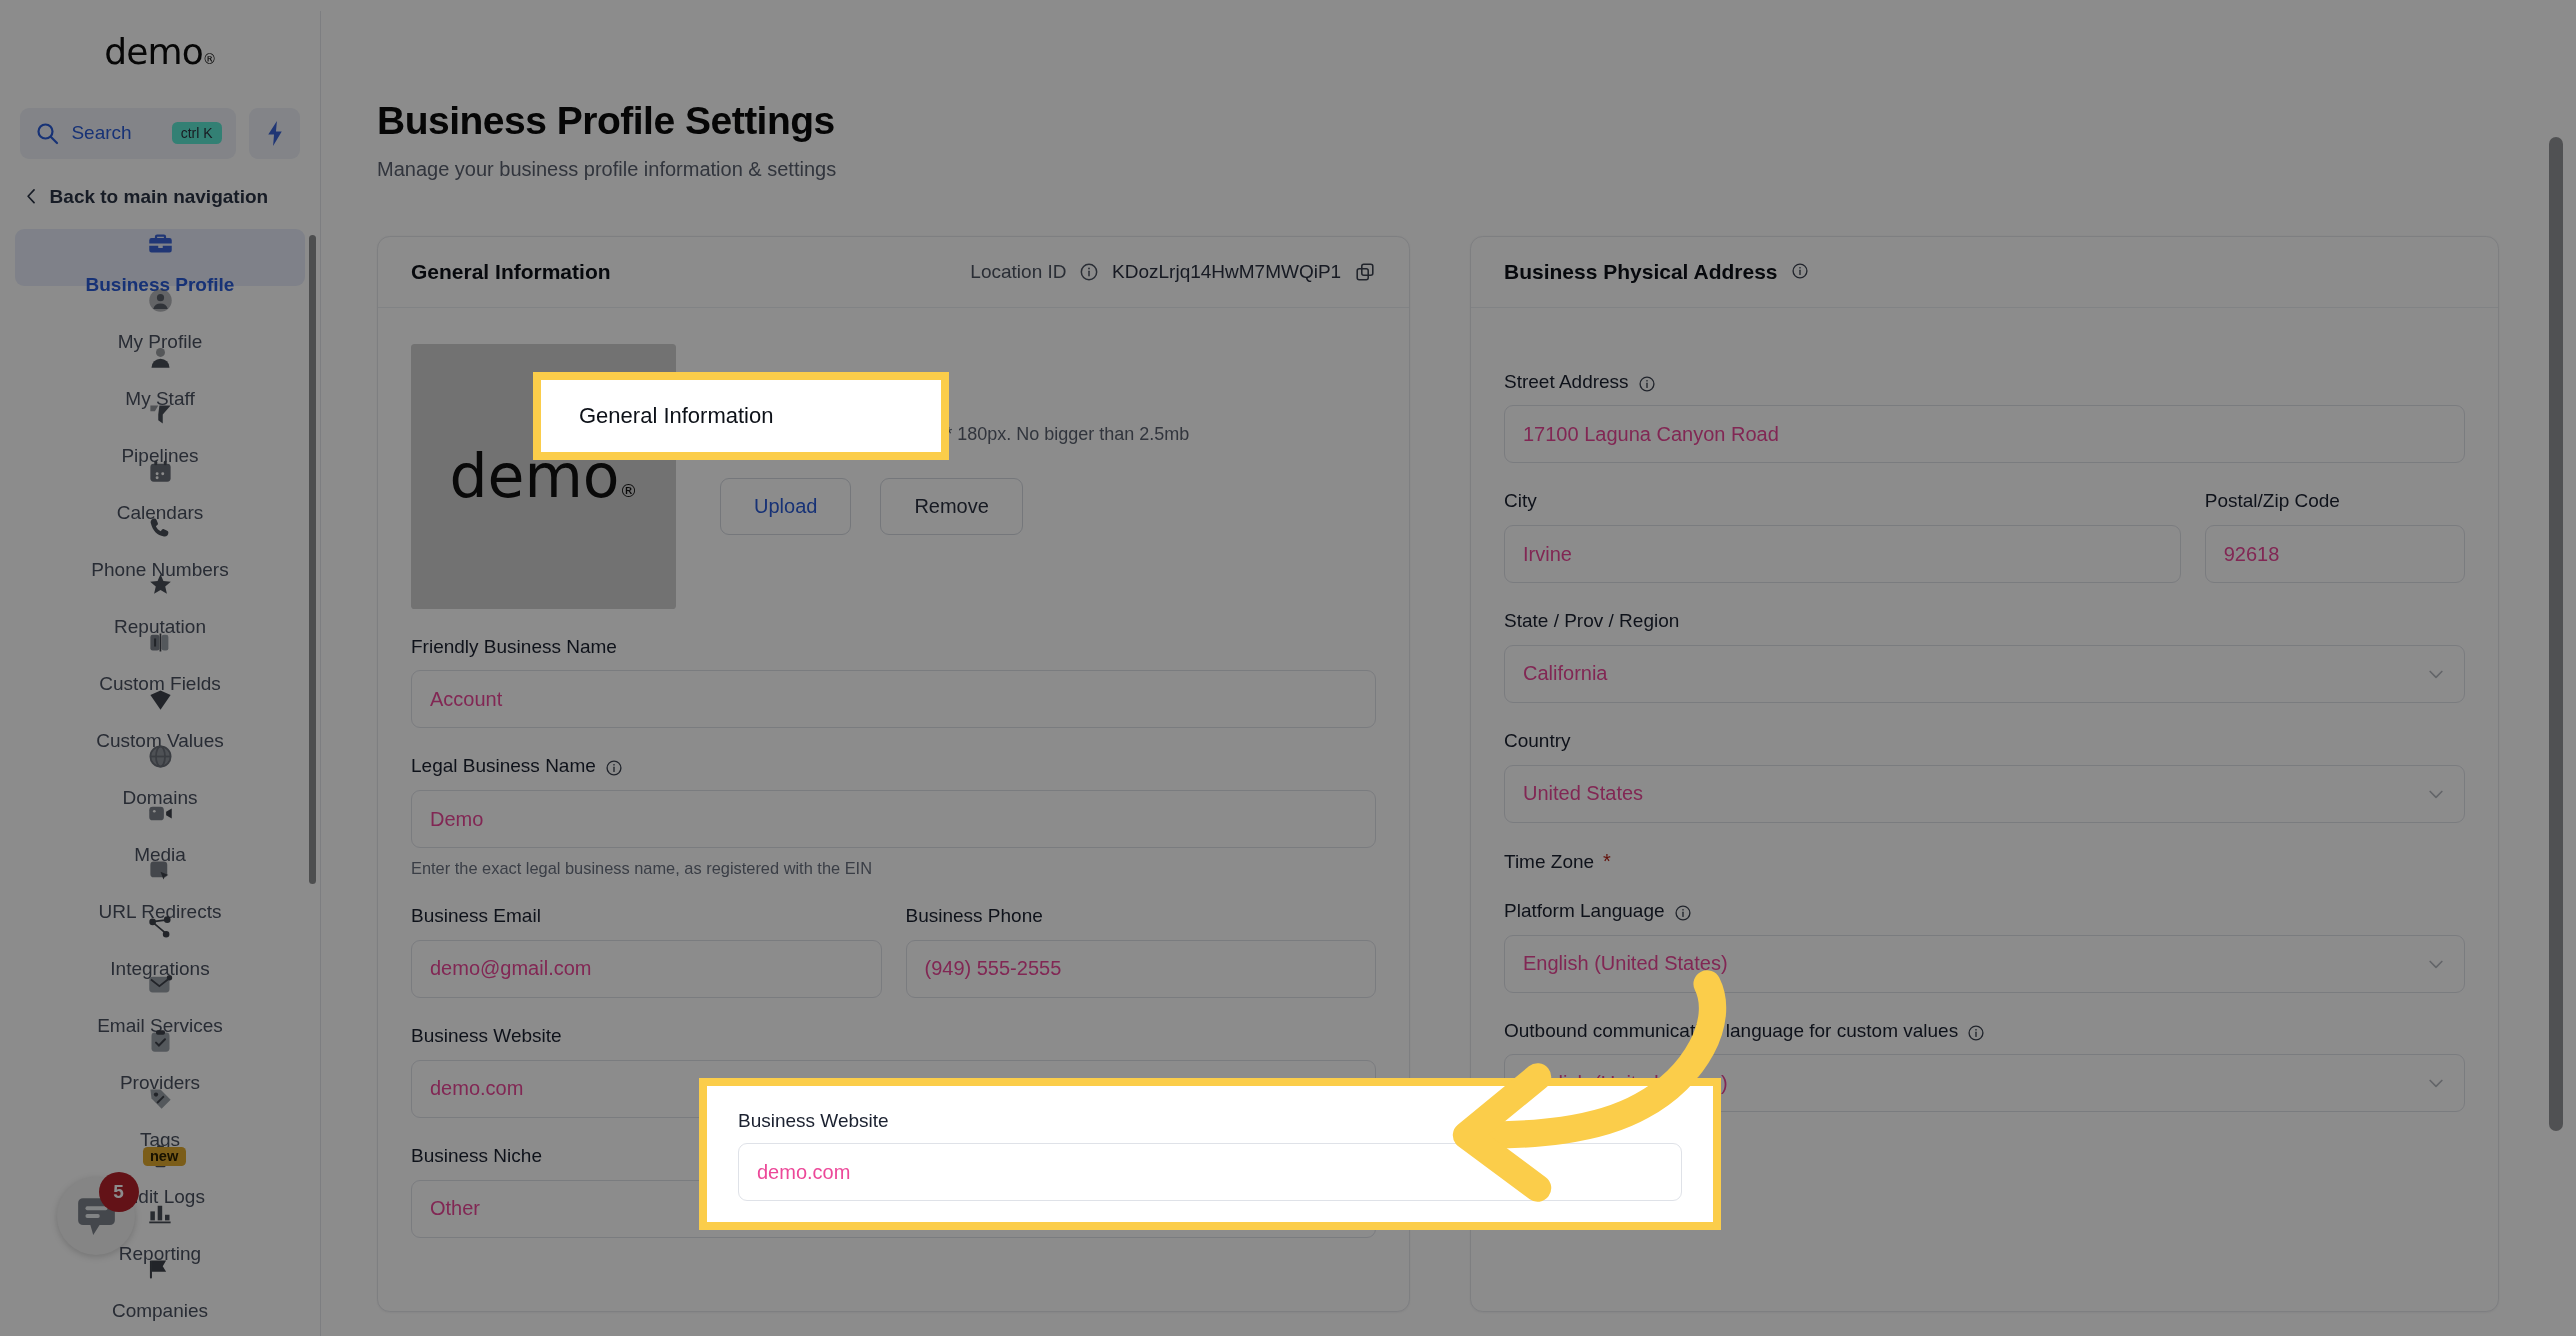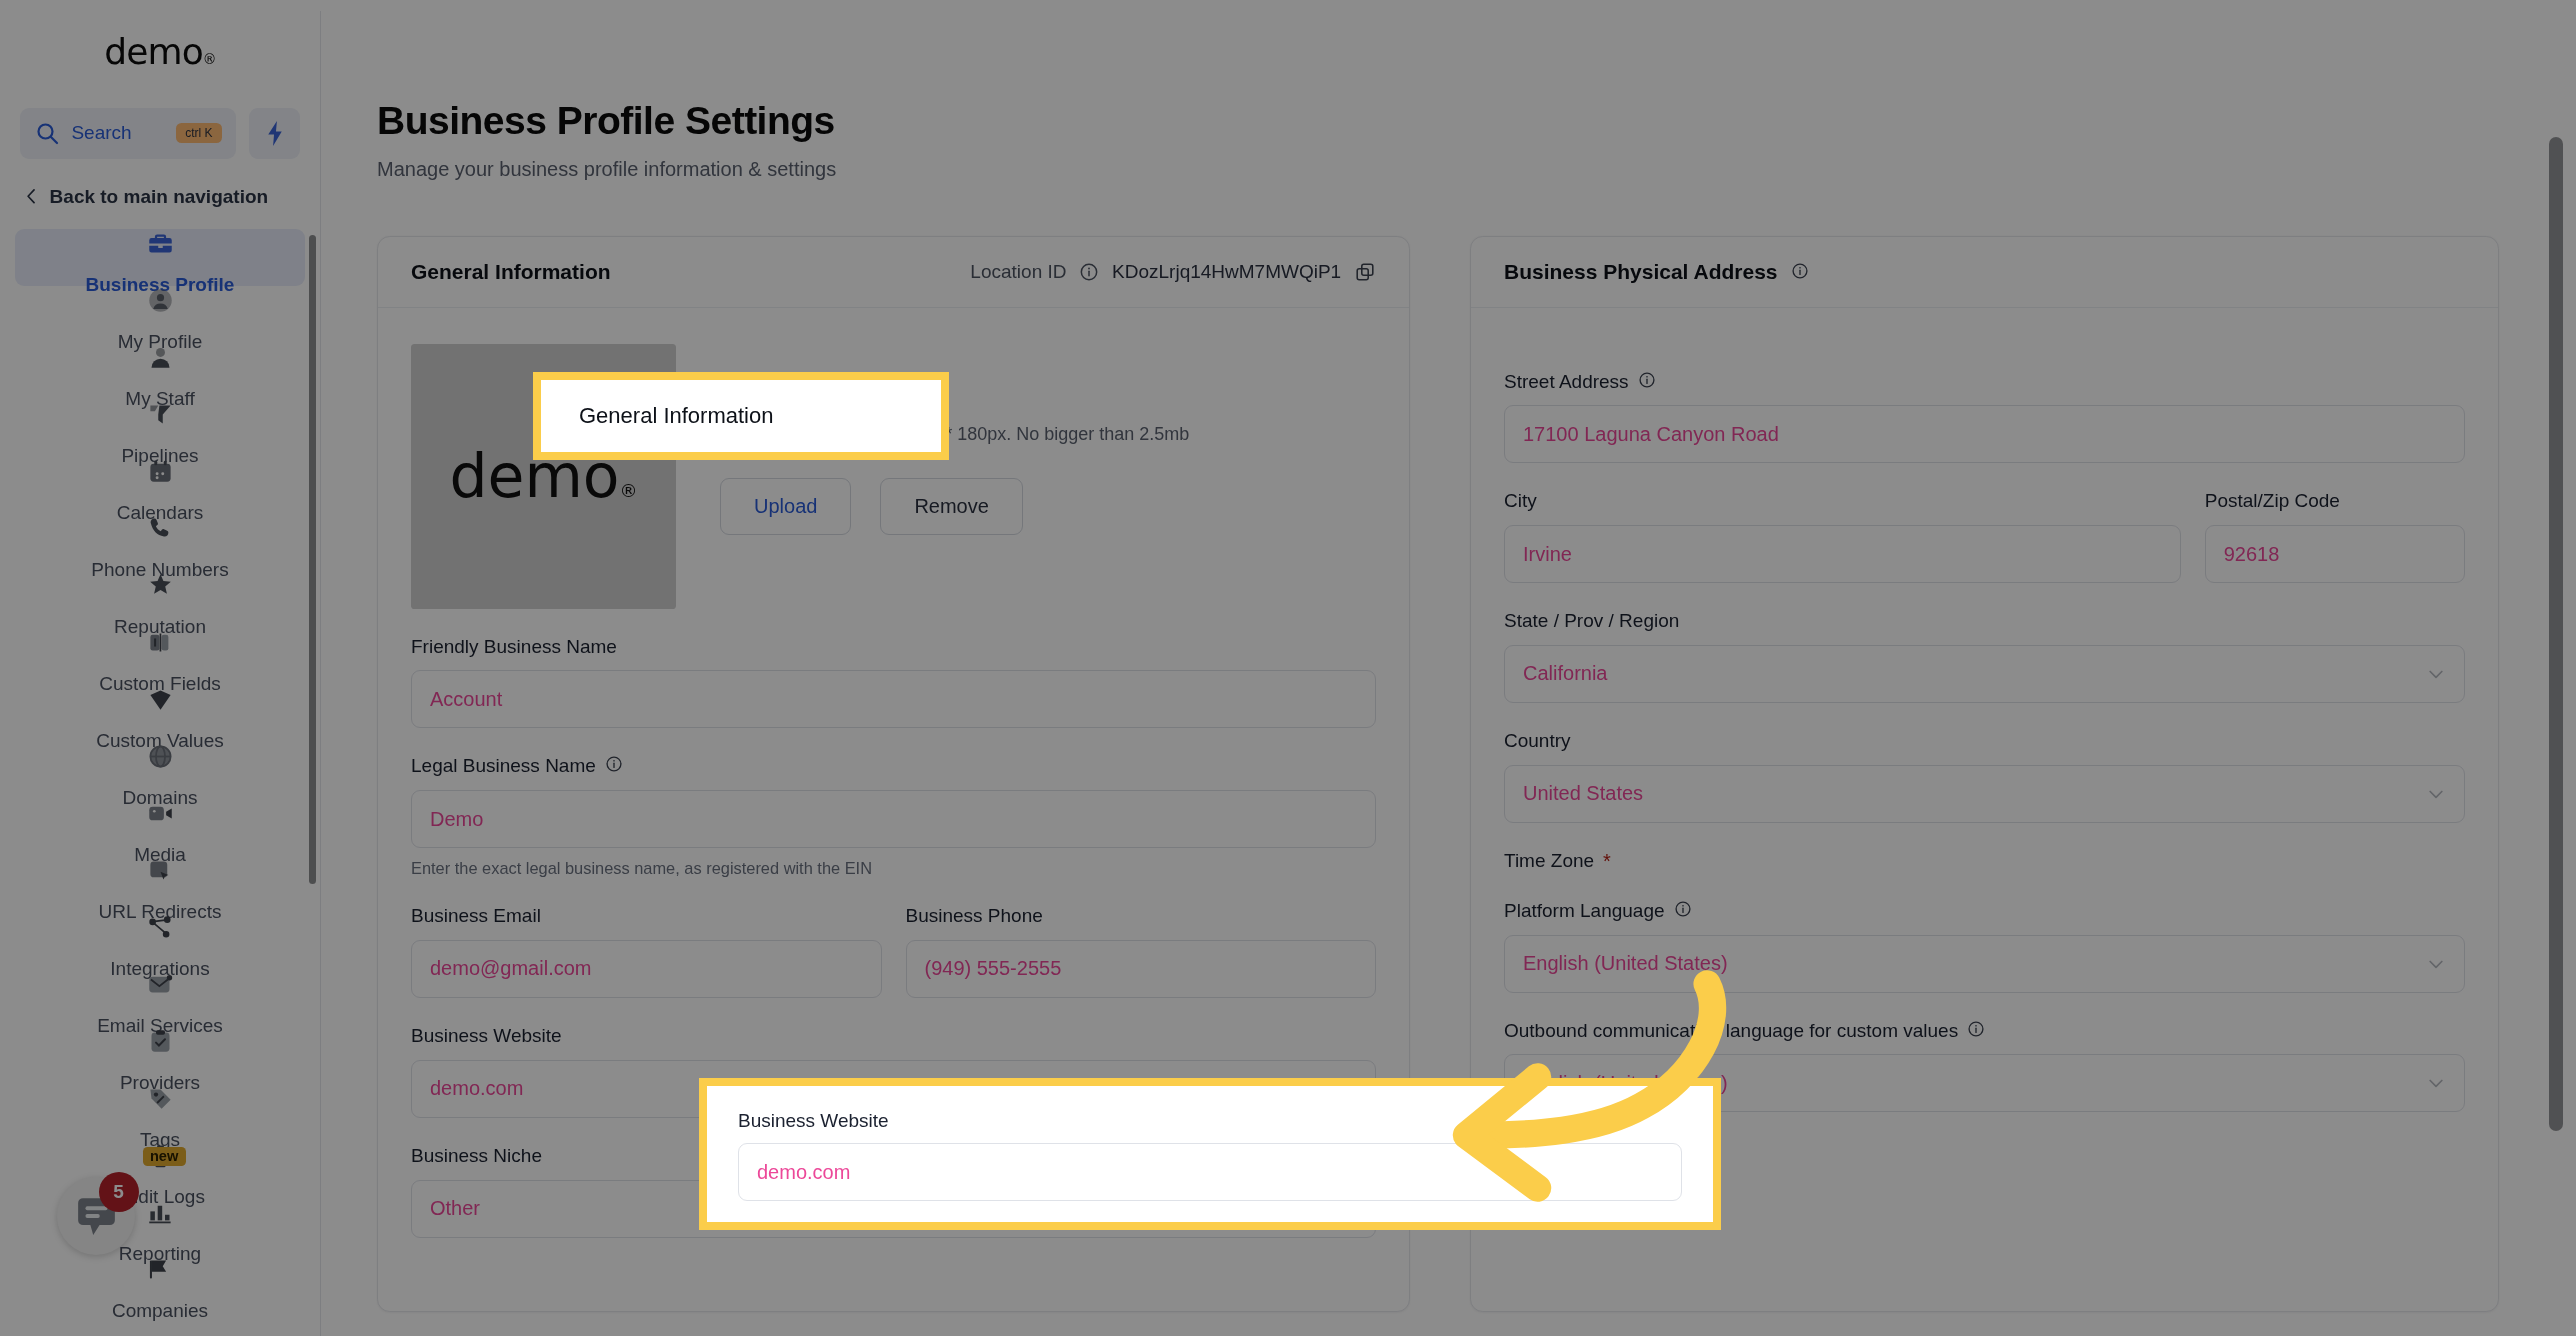--- a/index.html
+++ b/index.html
@@ -32,22 +32,22 @@
     display: flex; gap: 12.8px; padding: 0 20px; align-items: center;
     margin-top: 5.5px;
   }
   .search-box {
     flex: 1; height: 51px; border-radius: 9px; background: #eef1f8;
     display: flex; align-items: center; padding: 0 14.6px; gap: 12.8px;
   }
   .search-ico { width: 24px; height: 24px; flex: none; }
   .search-label { color:#2a5bd7; font-size: 19px; font-weight: 400; flex: 1; }
   .kbd {
-    background: #fdba74; border-radius: 5.5px; padding: 2.7px 9px;
-    font-size: 12px; color:#2e3440; font-weight: 500;
+    background: #5eead4; border-radius: 5.5px; padding: 2.7px 9px;
+    font-size: 14px; color:#2e3440; font-weight: 500;
   }
   .bolt-box {
     width: 51px; height: 51px; border-radius: 9px; background: #eef1f8;
     display:flex; align-items:center; justify-content:center; flex: none;
   }
 
   .back-row {
     display: flex; align-items: center; gap: 11px;
     padding: 0 24px; height: 58px; margin-top: 9px;
   }
@@ -135,21 +135,21 @@
   .btn {
     height: 57px; padding: 0 33px; border-radius: 9px;
     border:0.9px solid #d5d9e0; background:#fff;
     font-size: 20px; color:#2b3140; display:flex; align-items:center;
   }
   .btn.primaryish { color:#2a5bd7; }
 
   .field { margin-top: 27px; }
   .field-label {
     font-size: 19px; color:#1b2130; margin-bottom: 12.8px;
-    display:flex; align-items:flex-start; gap: 9px;
+    display:flex; align-items:flex-end; gap: 9px;
   }
   .req { color:#b42318; font-size: 20px; }
   .control {
     height: 58px; border:0.9px solid #dfe2e8; border-radius: 9px;
     display:flex; align-items:center; padding: 0 18px;
     font-size: 20px; color:#ec4899; background:#fff;
     justify-content: space-between;
   }
   .help { font-size: 16.4px; color:#6b7280; margin-top: 11px; }
   .two-col { display:flex; gap: 24px; }

